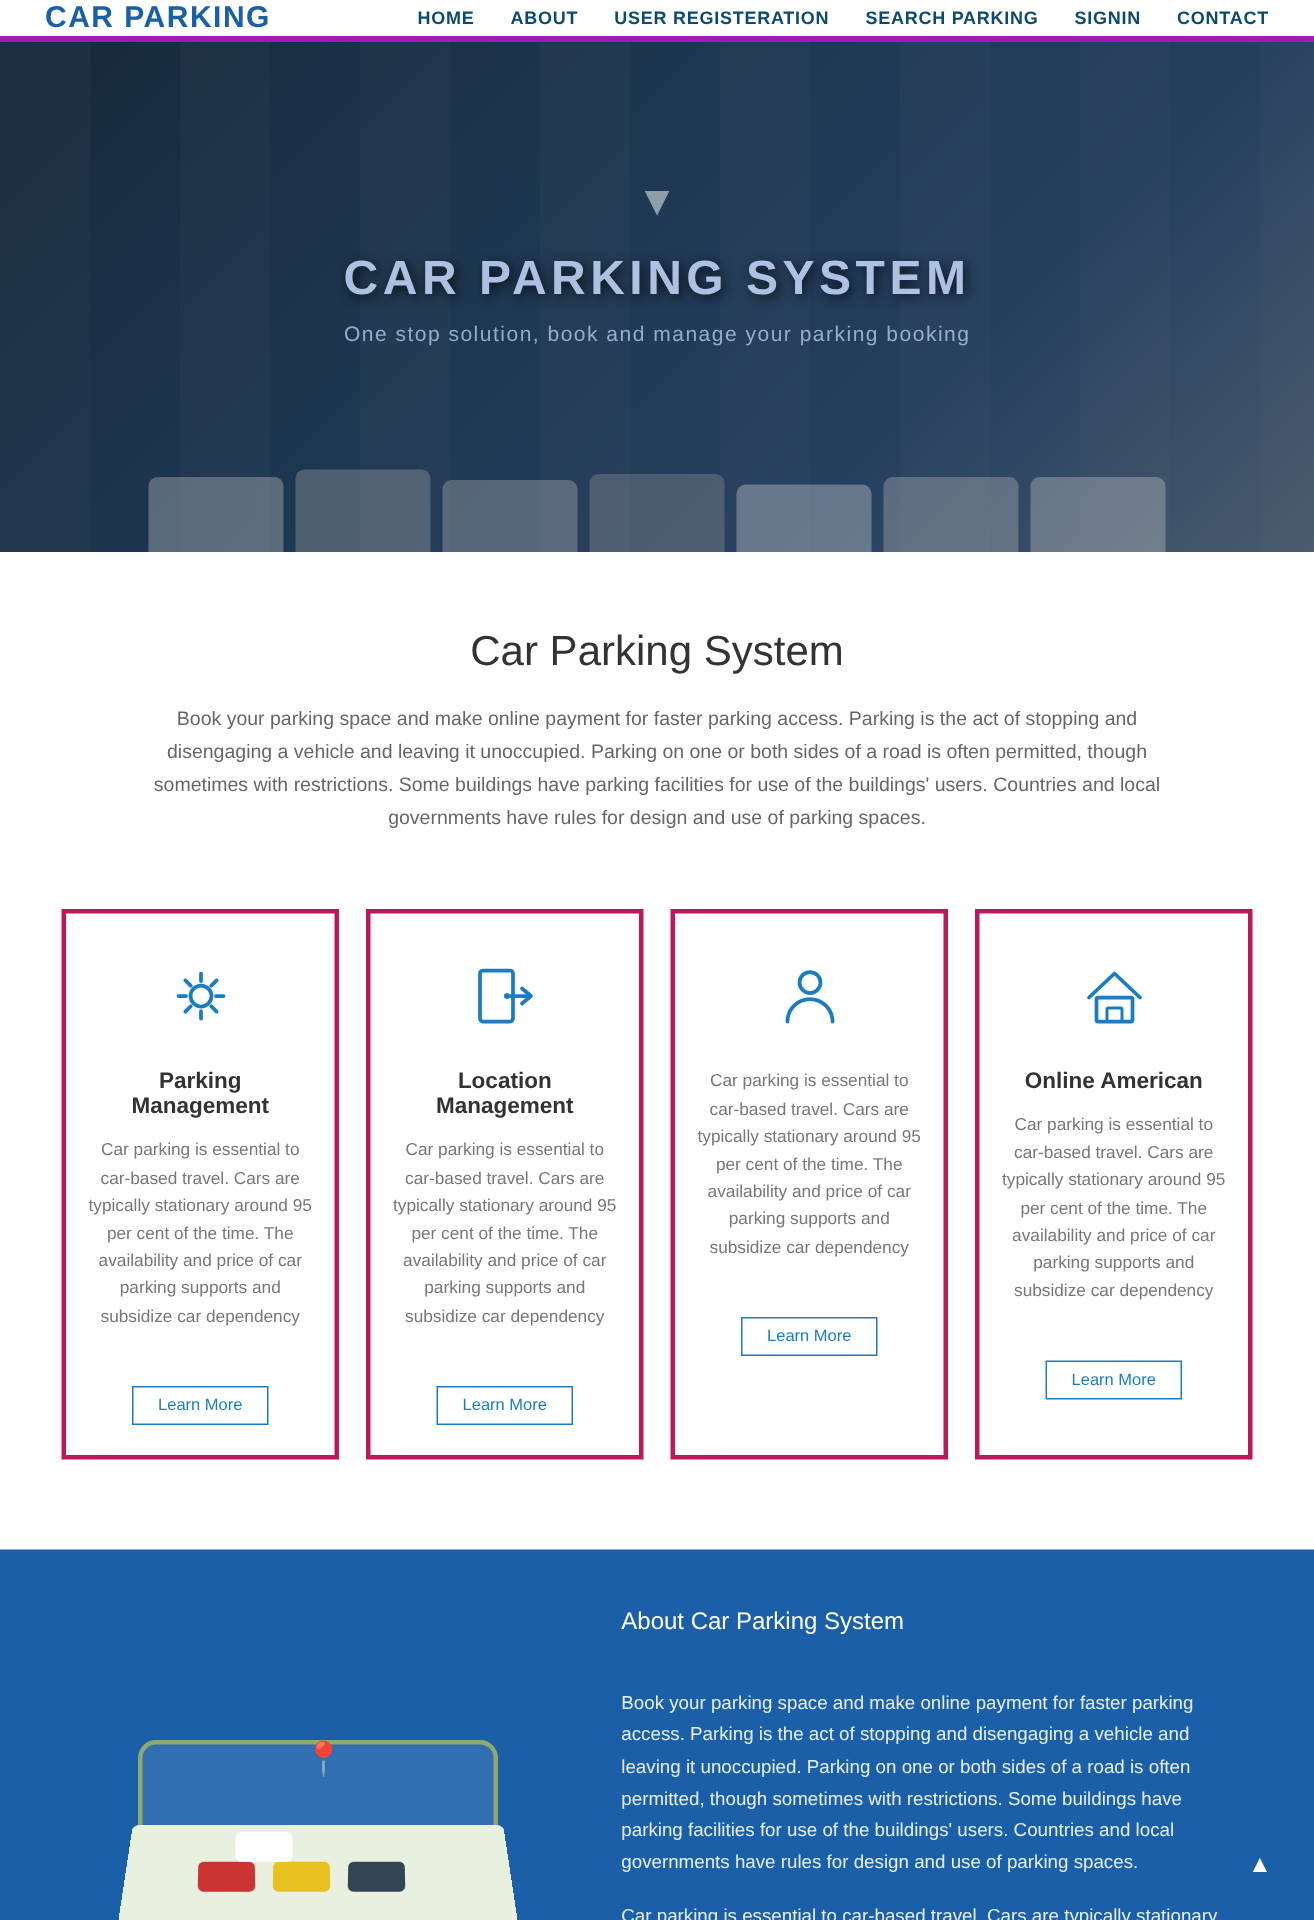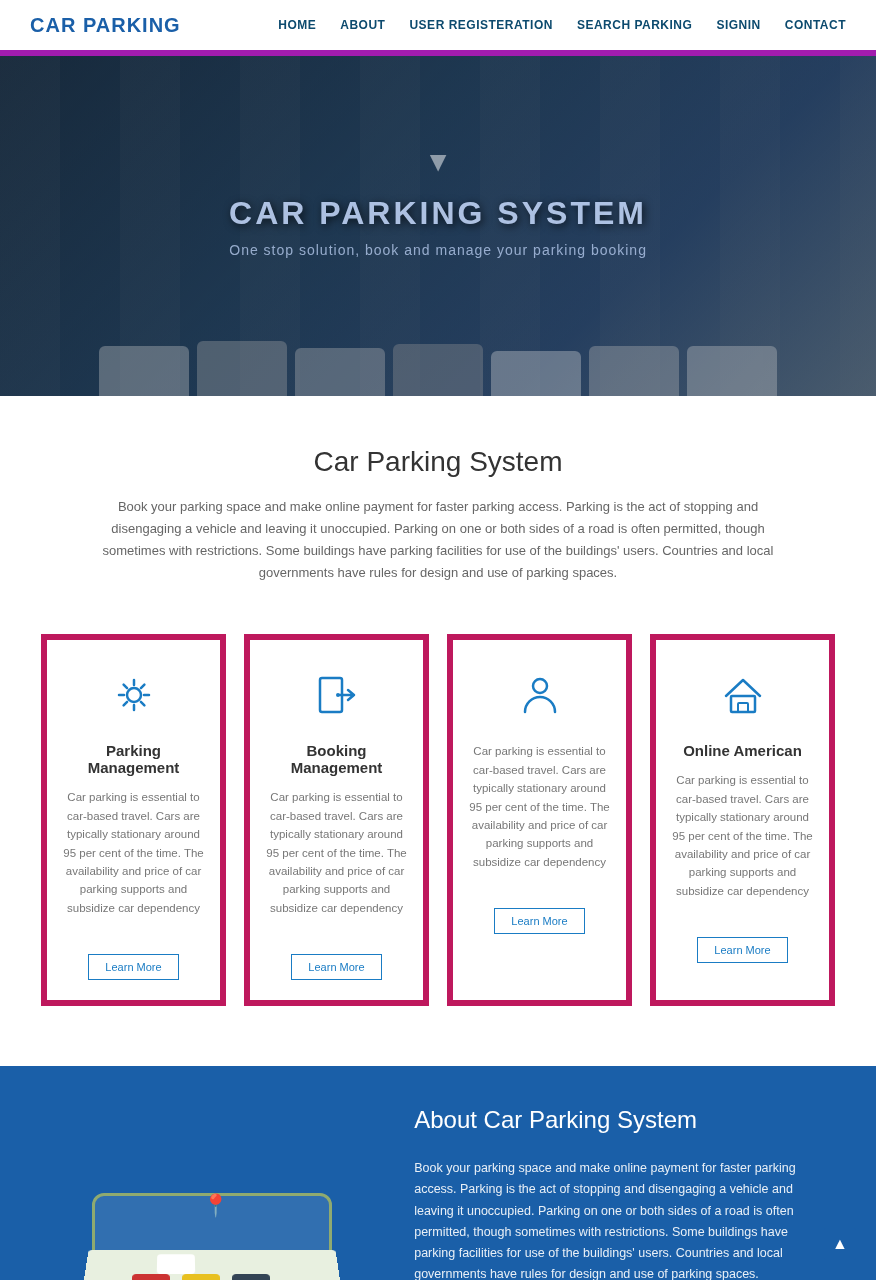--- a/index.html
+++ b/index.html
@@ -5,22 +5,22 @@
     * { margin: 0; padding: 0; box-sizing: border-box; }
     body { font-family: Arial, sans-serif; font-size: 14px; color: #333; background: #fff; }
 
     
     header {
       background: #fff;
       display: flex;
       align-items: center;
       justify-content: space-between;
       padding: 0 30px;
-      height: 56px;
-      border-bottom: 6px solid #a21caf;
+      height: 28px;
+      border-bottom: 4px solid #a21caf;
       position: relative;
       z-index: 10;
       text-align: center;
     }
     .logo {
       font-size: 20px;
       font-weight: bold;
       color: #1a5fa8;
       letter-spacing: 1px;
     }
@@ -127,21 +127,21 @@
 
     
     .cards-row {
       display: flex;
       justify-content: center;
       gap: 18px;
       padding: 30px 60px 60px;
     }
     .card {
       background: #fff;
-      border: 6px solid #be185d;
+      border: 3px solid #be185d;
       width: 185px;
       flex-shrink: 0;
       display: flex;
       flex-direction: column;
       align-items: center;
       padding: 30px 15px 20px;
       text-align: center;
     }
     .card-icon {
       color: #1a7cc4;
@@ -231,23 +231,23 @@
     }
     .about-text-col {
       width: 55%;
       padding: 40px 50px 40px 20px;
       color: #fff;
       display: flex;
       flex-direction: column;
       justify-content: center;
     }
     .about-text-col h2 {
-      font-size: 24px;
+      font-size: 16px;
       font-weight: 400;
-      margin-bottom: 24px;
+      margin-bottom: 34px;
     }
     .about-text-col p {
       font-size: 12.5px;
       line-height: 1.7;
       color: rgba(255,255,255,0.9);
       margin-bottom: 14px;
     }
 
     
     .scroll-top {
@@ -312,21 +312,21 @@
     <h3>Parking Management</h3>
     <p>Car parking is essential to car-based travel. Cars are typically stationary around 95 per cent of the time. The availability and price of car parking supports and subsidize car dependency</p>
     <button class="card-btn">Learn More</button>
   </div>
     <div class="card">
     <div class="card-icon"><svg class="icon-svg" viewBox="0 0 50 50" fill="none" xmlns="http://www.w3.org/2000/svg">
     <rect x="8" y="8" width="22" height="34" rx="2" stroke="#1a7cc4" stroke-width="2.5"></rect>
     <path d="M28 25h14M36 20l6 5-6 5" stroke="#1a7cc4" stroke-width="2.5" stroke-linecap="round" stroke-linejoin="round"></path>
     <circle cx="26" cy="25" r="2" fill="#1a7cc4"></circle>
   </svg></div>
-    <h3>Booking Management</h3>
+    <h3>Location Management</h3>
     <p>Car parking is essential to car-based travel. Cars are typically stationary around 95 per cent of the time. The availability and price of car parking supports and subsidize car dependency</p>
     <button class="card-btn">Learn More</button>
   </div>
     <div class="card">
     <div class="card-icon"><svg class="icon-svg" viewBox="0 0 50 50" fill="none" xmlns="http://www.w3.org/2000/svg">
     <circle cx="25" cy="16" r="7" stroke="#1a7cc4" stroke-width="2.5"></circle>
     <path d="M10 42c0-8.284 6.716-15 15-15s15 6.716 15 15" stroke="#1a7cc4" stroke-width="2.5" stroke-linecap="round"></path>
   </svg></div>
     <p>Car parking is essential to car-based travel. Cars are typically stationary around 95 per cent of the time. The availability and price of car parking supports and subsidize car dependency</p>
     <button class="card-btn">Learn More</button>

